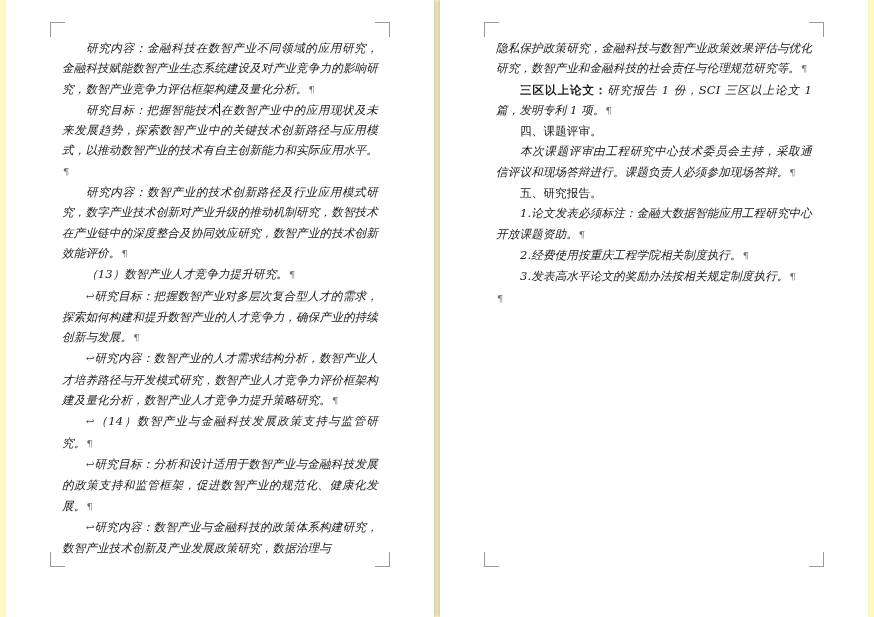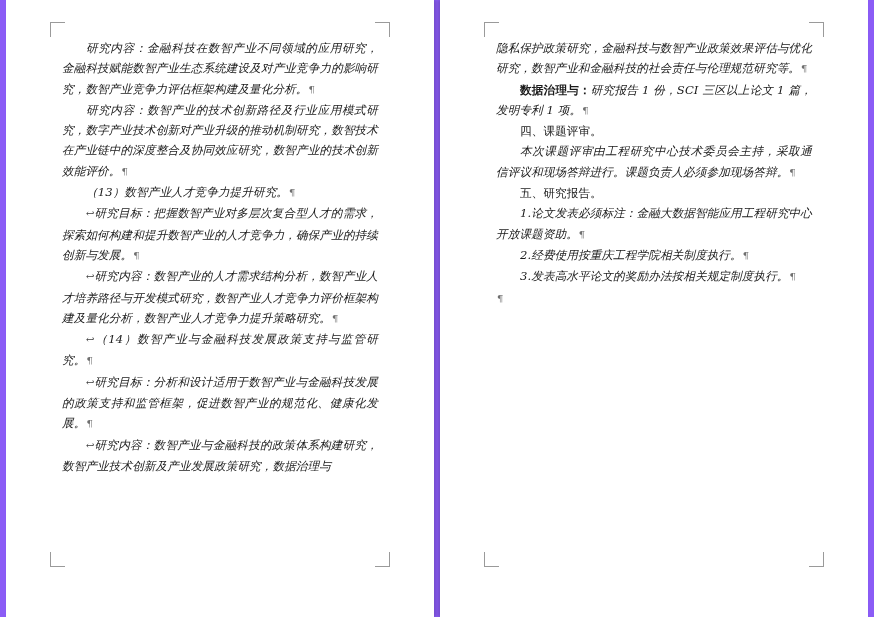--- a/index.html
+++ b/index.html
@@ -10,21 +10,21 @@
   body {
     width: 874px;
     height: 617px;
     overflow: hidden;
     font-family: "DejaVu Sans", "Liberation Sans", sans-serif;
   }
   .workspace {
     position: relative;
     width: 874px;
     height: 617px;
-    background: #8b5cf6;
+    background: #fef9c3;
     display: flex;
     justify-content: space-between;
     align-items: flex-start;
   }
   .page {
     position: relative;
     width: 428px;
     height: 617px;
     background: #ffffff;
     box-sizing: border-box;
@@ -112,40 +112,41 @@
 
 <div class="workspace">
 
   <div class="page page-left">
     <div class="corner tl"></div>
     <div class="corner tr"></div>
     <div class="corner bl"></div>
     <div class="corner br"></div>
     <div class="text-col" id="left-col">
         <p class="para indent">研究内容：金融科技在数智产业不同领域的应用研究，金融科技赋能数智产业生态系统建设及对产业竞争力的影响研究，数智产业竞争力评估框架构建及量化分析。<span class="pilcrow">¶</span></p>
+        <p class="para indent">研究目标：把握智能技术<span class="caret"></span>在数智产业中的应用现状及未来发展趋势，探索数智产业中的关键技术创新路径与应用模式，以推动数智产业的技术有自主创新能力和实际应用水平。<span class="pilcrow">¶</span></p>
         <p class="para indent">研究内容：数智产业的技术创新路径及行业应用模式研究，数字产业技术创新对产业升级的推动机制研究，数智技术在产业链中的深度整合及协同效应研究，数智产业的技术创新效能评价。<span class="pilcrow">¶</span></p>
         <p class="para indent">（13）数智产业人才竞争力提升研究。<span class="pilcrow">¶</span></p>
         <p class="para indent"><span class="bullet-mark">↩</span>研究目标：把握数智产业对多层次复合型人才的需求，探索如何构建和提升数智产业的人才竞争力，确保产业的持续创新与发展。<span class="pilcrow">¶</span></p>
         <p class="para indent"><span class="bullet-mark">↩</span>研究内容：数智产业的人才需求结构分析，数智产业人才培养路径与开发模式研究，数智产业人才竞争力评价框架构建及量化分析，数智产业人才竞争力提升策略研究。<span class="pilcrow">¶</span></p>
         <p class="para indent"><span class="bullet-mark">↩</span>（14）数智产业与金融科技发展政策支持与监管研究。<span class="pilcrow">¶</span></p>
         <p class="para indent"><span class="bullet-mark">↩</span>研究目标：分析和设计适用于数智产业与金融科技发展的政策支持和监管框架，促进数智产业的规范化、健康化发展。<span class="pilcrow">¶</span></p>
         <p class="para indent"><span class="bullet-mark">↩</span>研究内容：数智产业与金融科技的政策体系构建研究，数智产业技术创新及产业发展政策研究，数据治理与</p>
       </div>
   </div>
 
   <div class="gutter"></div>
 
   <div class="page page-right">
     <div class="corner tl"></div>
     <div class="corner tr"></div>
     <div class="corner bl"></div>
     <div class="corner br"></div>
     <div class="text-col" id="right-col">
         <p class="para">隐私保护政策研究，金融科技与数智产业政策效果评估与优化研究，数智产业和金融科技的社会责任与伦理规范研究等。<span class="pilcrow">¶</span></p>
-        <p class="para inline-bold-lead"><span class="lead">数据治理与：</span>研究报告 1 份，SCI 三区以上论文 1 篇，发明专利 1 项。<span class="pilcrow">¶</span></p>
+        <p class="para inline-bold-lead"><span class="lead">三区以上论文：</span>研究报告 1 份，SCI 三区以上论文 1 篇，发明专利 1 项。<span class="pilcrow">¶</span></p>
         <p class="para bold-head">四、课题评审。</p>
         <p class="para indent">本次课题评审由工程研究中心技术委员会主持，采取通信评议和现场答辩进行。课题负责人必须参加现场答辩。<span class="pilcrow">¶</span></p>
         <p class="para bold-head">五、研究报告。</p>
         <p class="para indent">1.论文发表必须标注：金融大数据智能应用工程研究中心开放课题资助。<span class="pilcrow">¶</span></p>
         <p class="para indent">2.经费使用按重庆工程学院相关制度执行。<span class="pilcrow">¶</span></p>
         <p class="para indent">3.发表高水平论文的奖励办法按相关规定制度执行。<span class="pilcrow">¶</span></p>
         <p class="para"><span class="pilcrow">¶</span></p>
       </div>
   </div>
 

